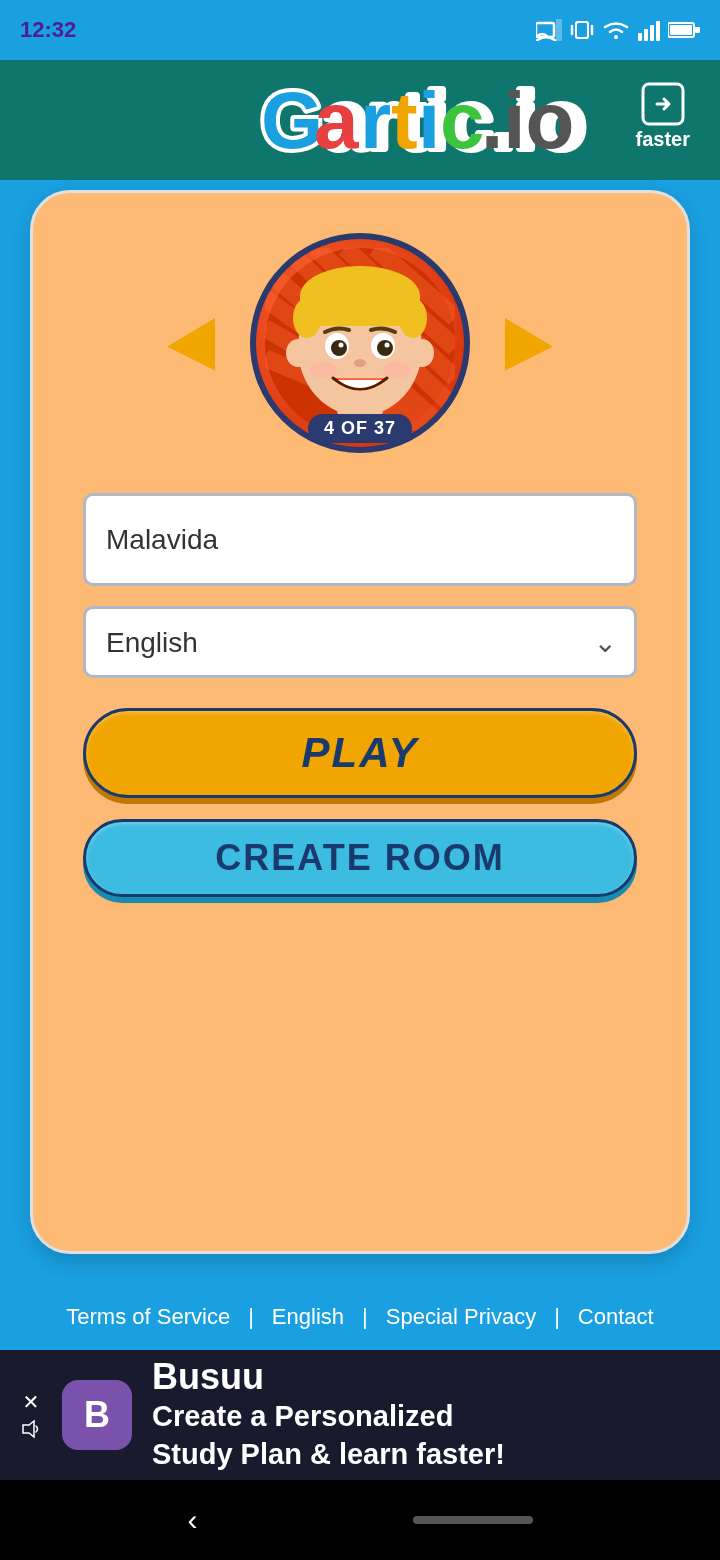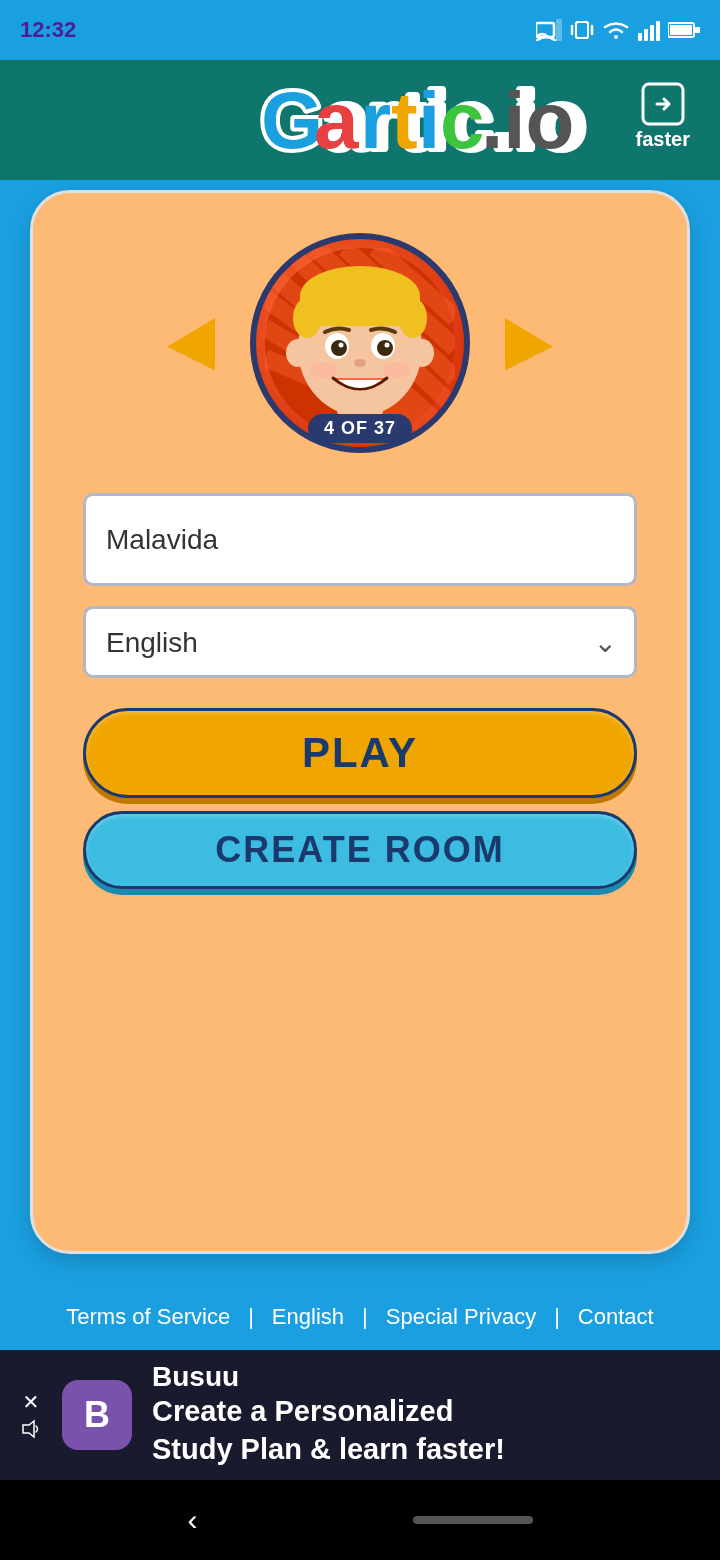--- a/index.html
+++ b/index.html
@@ -176,26 +176,27 @@
     .play-btn {
       width: 100%;
       height: 90px;
       background: #f0a500;
       border: none;
       border-radius: 50px;
       font-size: 42px;
       font-weight: 900;
       color: #1a3a6e;
       cursor: pointer;
-      margin-bottom: 13px;
+      margin-bottom: 21px;
       text-transform: uppercase;
       letter-spacing: 2px;
       box-shadow: 0 6px 0 #c07800, inset 0 2px 4px rgba(255,255,255,0.3);
       border: 3px solid #1a3a6e;
       font-family: 'Arial Black', Arial, sans-serif;
+      font-style: italic;
     }
 
     .create-room-btn {
       width: 100%;
       height: 78px;
       background: #3bbce0;
       border: none;
       border-radius: 50px;
       font-size: 36px;
       font-weight: 900;
@@ -457,21 +458,21 @@
     <span style="color:white;font-size:20px;cursor:pointer;">✕</span>
     <svg width="22" height="22" viewBox="0 0 22 22" fill="none">
       <polygon points="3,7 9,7 14,3 14,19 9,15 3,15" stroke="white" stroke-width="1.5" fill="none"></polygon>
       <path d="M16 8 Q19 11 16 14" stroke="white" stroke-width="1.5" fill="none" stroke-linecap="round"></path>
     </svg>
   </div>
   <div class="ad-logo">
     <span style="color:white;font-size:36px;font-weight:bold;">B</span>
   </div>
   <div style="cursor:pointer;">
-    <div style="color:white;font-size:28px;font-weight:900;">Busuu</div>
+    <div style="color:white;font-size:36px;font-weight:900;">Busuu</div>
     <div style="color:white;font-size:29px;font-weight:bold;line-height:1.3;">Create a Personalized<br>Study Plan &amp; learn faster!</div>
   </div>
 </div>
 
 <div class="nav-bar">
   <span class="nav-back">‹</span>
   <div class="nav-home-indicator"></div>
 </div>
 
 </body></html>

